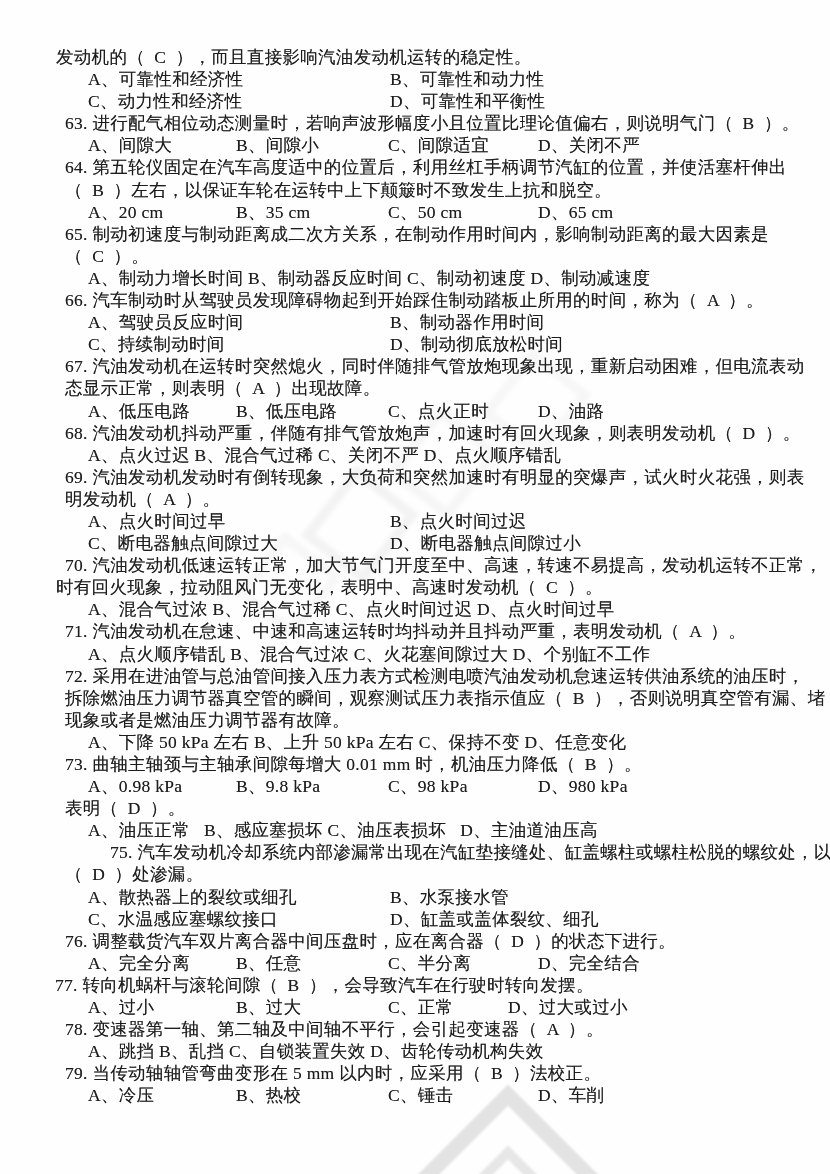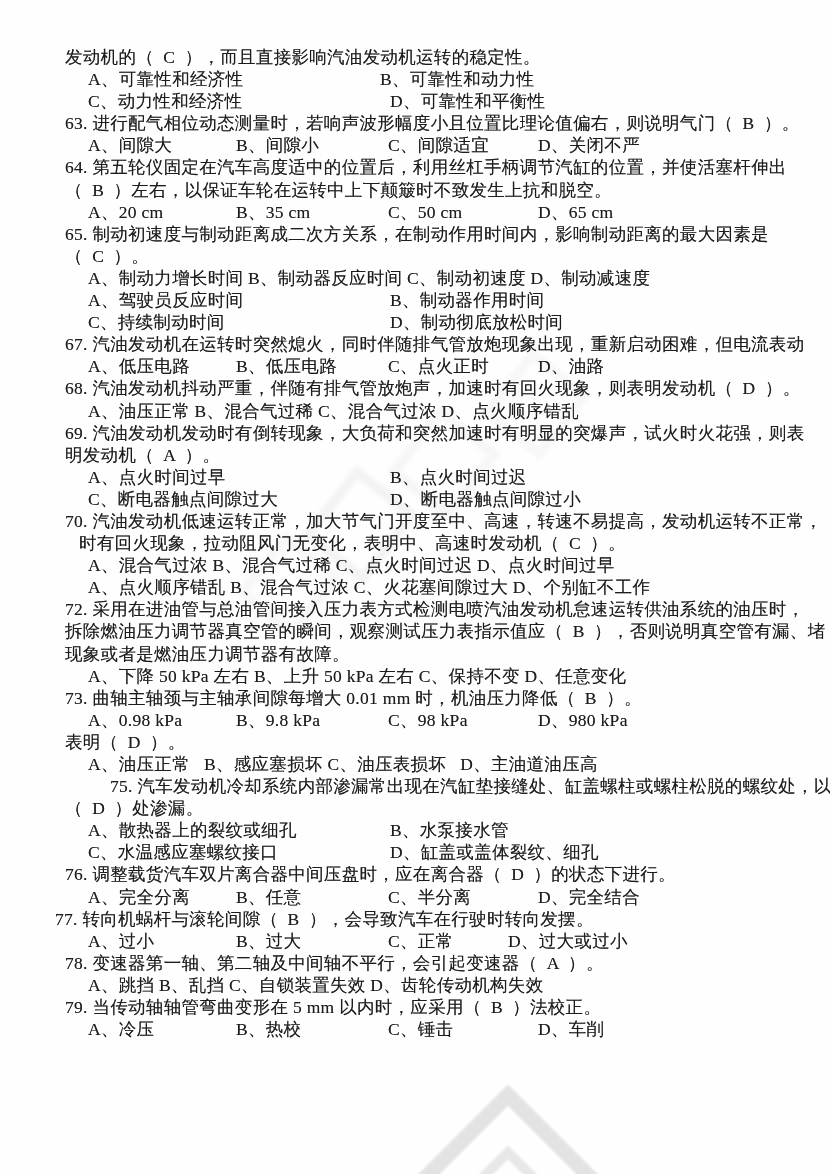--- a/index.html
+++ b/index.html
@@ -77,25 +77,25 @@
 
 <div class="page">
 
   <div class="wm-smudge wm-s1"></div>
   <div class="wm-smudge wm-s2"></div>
   <div class="wm-smudge wm-s3"></div>
   <div class="wm-smudge wm-s4"></div>
 
   <div id="doc-lines">
       <div class="line">
-        <span class="seg" style="left: 65px;">发动机的（  C  ），而且直接影响汽油发动机运转的稳定性。</span>
+        <span class="seg" style="left: 56px;">发动机的（  C  ），而且直接影响汽油发动机运转的稳定性。</span>
       </div>
       <div class="line">
         <span class="seg" style="left: 88px;">A、可靠性和经济性</span>
-        <span class="seg" style="left: 380px;">B、可靠性和动力性</span>
+        <span class="seg" style="left: 390px;">B、可靠性和动力性</span>
       </div>
       <div class="line">
         <span class="seg" style="left: 88px;">C、动力性和经济性</span>
         <span class="seg" style="left: 390px;">D、可靠性和平衡性</span>
       </div>
       <div class="line">
         <span class="seg" style="left: 65px;">63. 进行配气相位动态测量时，若响声波形幅度小且位置比理论值偏右，则说明气门（  B  ）。</span>
       </div>
       <div class="line">
         <span class="seg" style="left: 88px;">A、间隙大</span>
@@ -118,64 +118,73 @@
       <div class="line">
         <span class="seg" style="left: 65px;">65. 制动初速度与制动距离成二次方关系，在制动作用时间内，影响制动距离的最大因素是</span>
       </div>
       <div class="line">
         <span class="seg" style="left: 65px;">（  C  ）。</span>
       </div>
       <div class="line">
         <span class="seg" style="left: 88px;">A、制动力增长时间 B、制动器反应时间 C、制动初速度 D、制动减速度</span>
       </div>
       <div class="line">
+        <span class="seg" style="left: 65px;">66. 汽车制动时从驾驶员发现障碍物起到开始踩住制动踏板止所用的时间，称为（  A  ）。</span>
+      </div>
+      <div class="line">
         <span class="seg" style="left: 88px;">A、驾驶员反应时间</span>
         <span class="seg" style="left: 390px;">B、制动器作用时间</span>
       </div>
       <div class="line">
         <span class="seg" style="left: 88px;">C、持续制动时间</span>
         <span class="seg" style="left: 390px;">D、制动彻底放松时间</span>
       </div>
       <div class="line">
         <span class="seg" style="left: 65px;">67. 汽油发动机在运转时突然熄火，同时伴随排气管放炮现象出现，重新启动困难，但电流表动</span>
+      </div>
+      <div class="line">
+        <span class="seg" style="left: 65px;">态显示正常，则表明（  A  ）出现故障。</span>
       </div>
       <div class="line">
         <span class="seg" style="left: 88px;">A、低压电路</span>
         <span class="seg" style="left: 236px;">B、低压电路</span>
         <span class="seg" style="left: 388px;">C、点火正时</span>
         <span class="seg" style="left: 538px;">D、油路</span>
       </div>
       <div class="line">
         <span class="seg" style="left: 65px;">68. 汽油发动机抖动严重，伴随有排气管放炮声，加速时有回火现象，则表明发动机（  D  ）。</span>
       </div>
       <div class="line">
-        <span class="seg" style="left: 88px;">A、油压正常 B、混合气过稀 C、混合气过浓 D、点火顺序错乱</span>
+        <span class="seg" style="left: 88px;">A、点火过迟 B、混合气过稀 C、关闭不严 D、点火顺序错乱</span>
       </div>
       <div class="line">
         <span class="seg" style="left: 65px;">69. 汽油发动机发动时有倒转现象，大负荷和突然加速时有明显的突爆声，试火时火花强，则表</span>
       </div>
       <div class="line">
         <span class="seg" style="left: 65px;">明发动机（  A  ）。</span>
       </div>
       <div class="line">
         <span class="seg" style="left: 88px;">A、点火时间过早</span>
         <span class="seg" style="left: 390px;">B、点火时间过迟</span>
       </div>
       <div class="line">
         <span class="seg" style="left: 88px;">C、断电器触点间隙过大</span>
         <span class="seg" style="left: 390px;">D、断电器触点间隙过小</span>
       </div>
       <div class="line">
         <span class="seg" style="left: 65px;">70. 汽油发动机低速运转正常，加大节气门开度至中、高速，转速不易提高，发动机运转不正常，</span>
       </div>
       <div class="line">
-        <span class="seg" style="left: 79px;">时有回火现象，拉动阻风门无变化，表明中、高速时发动机（  C  ）。</span>
+        <span class="seg" style="left: 56px;">时有回火现象，拉动阻风门无变化，表明中、高速时发动机（  C  ）。</span>
       </div>
       <div class="line">
         <span class="seg" style="left: 88px;">A、混合气过浓 B、混合气过稀 C、点火时间过迟 D、点火时间过早</span>
+      </div>
+      <div class="line">
+        <span class="seg" style="left: 65px;">71. 汽油发动机在怠速、中速和高速运转时均抖动并且抖动严重，表明发动机（  A  ）。</span>
       </div>
       <div class="line">
         <span class="seg" style="left: 88px;">A、点火顺序错乱 B、混合气过浓 C、火花塞间隙过大 D、个别缸不工作</span>
       </div>
       <div class="line">
         <span class="seg" style="left: 65px;">72. 采用在进油管与总油管间接入压力表方式检测电喷汽油发动机怠速运转供油系统的油压时，</span>
       </div>
       <div class="line">
         <span class="seg" style="left: 65px;">拆除燃油压力调节器真空管的瞬间，观察测试压力表指示值应（  B  ），否则说明真空管有漏、堵</span>
       </div>

